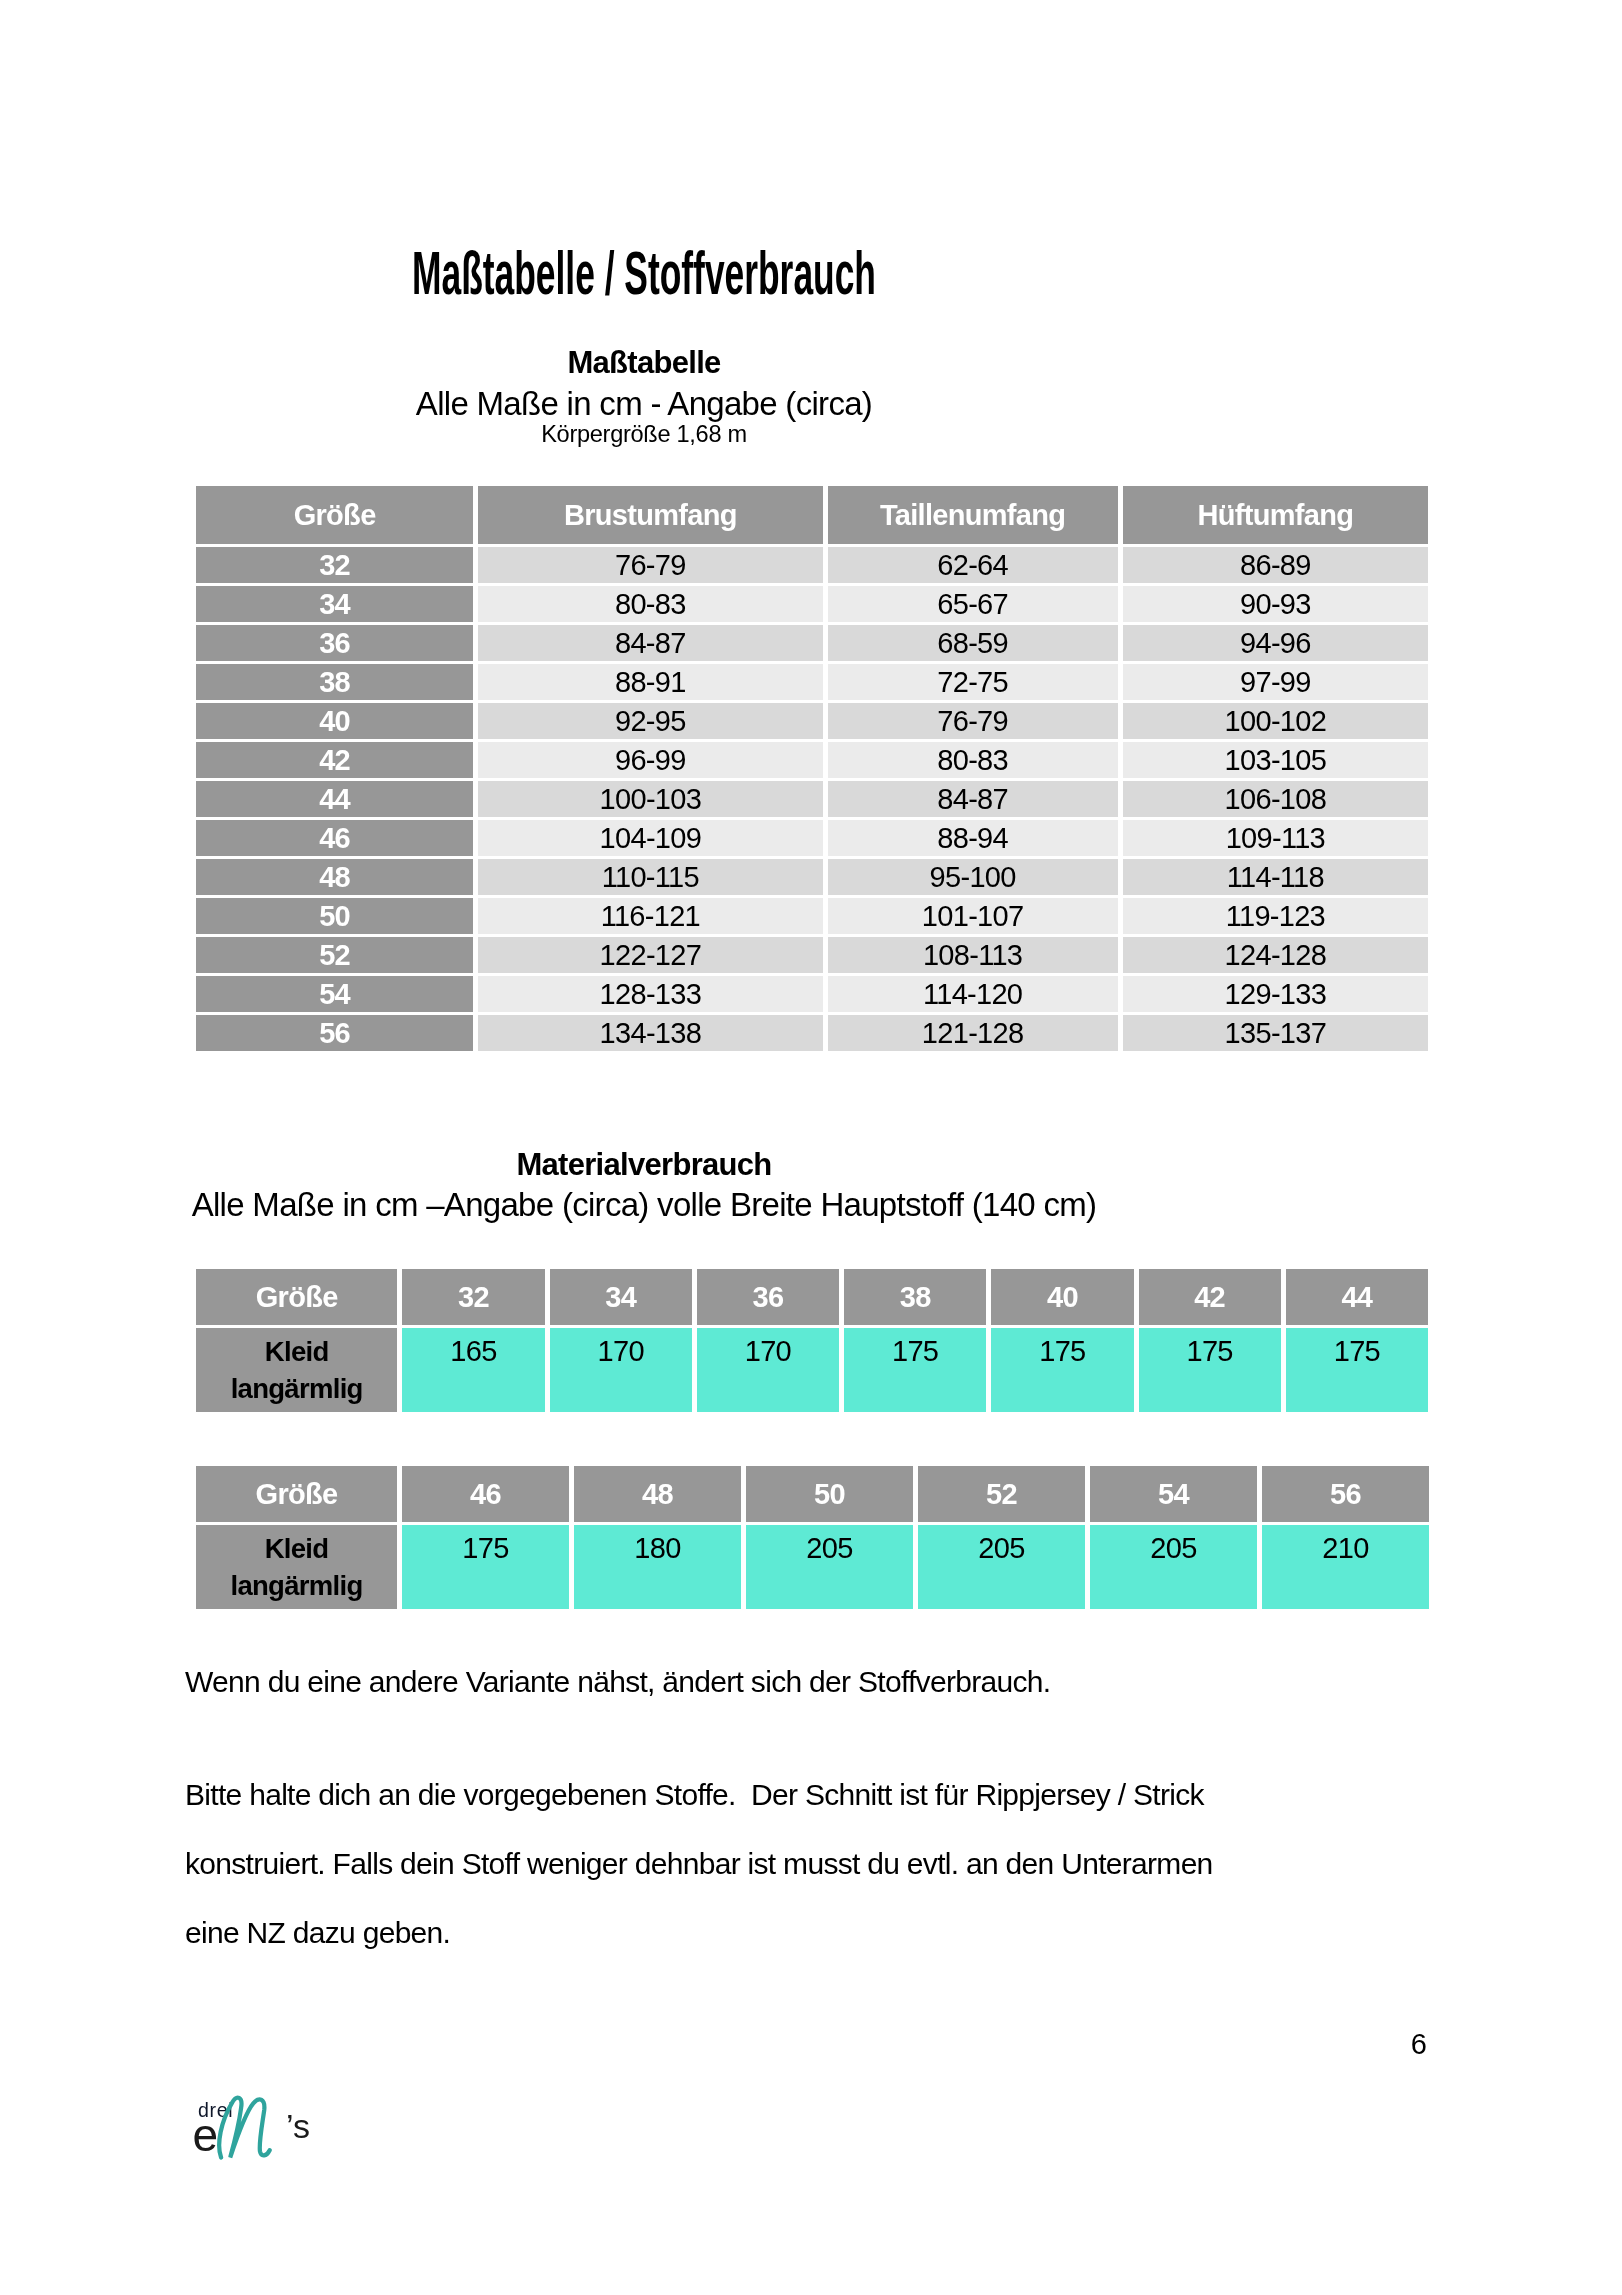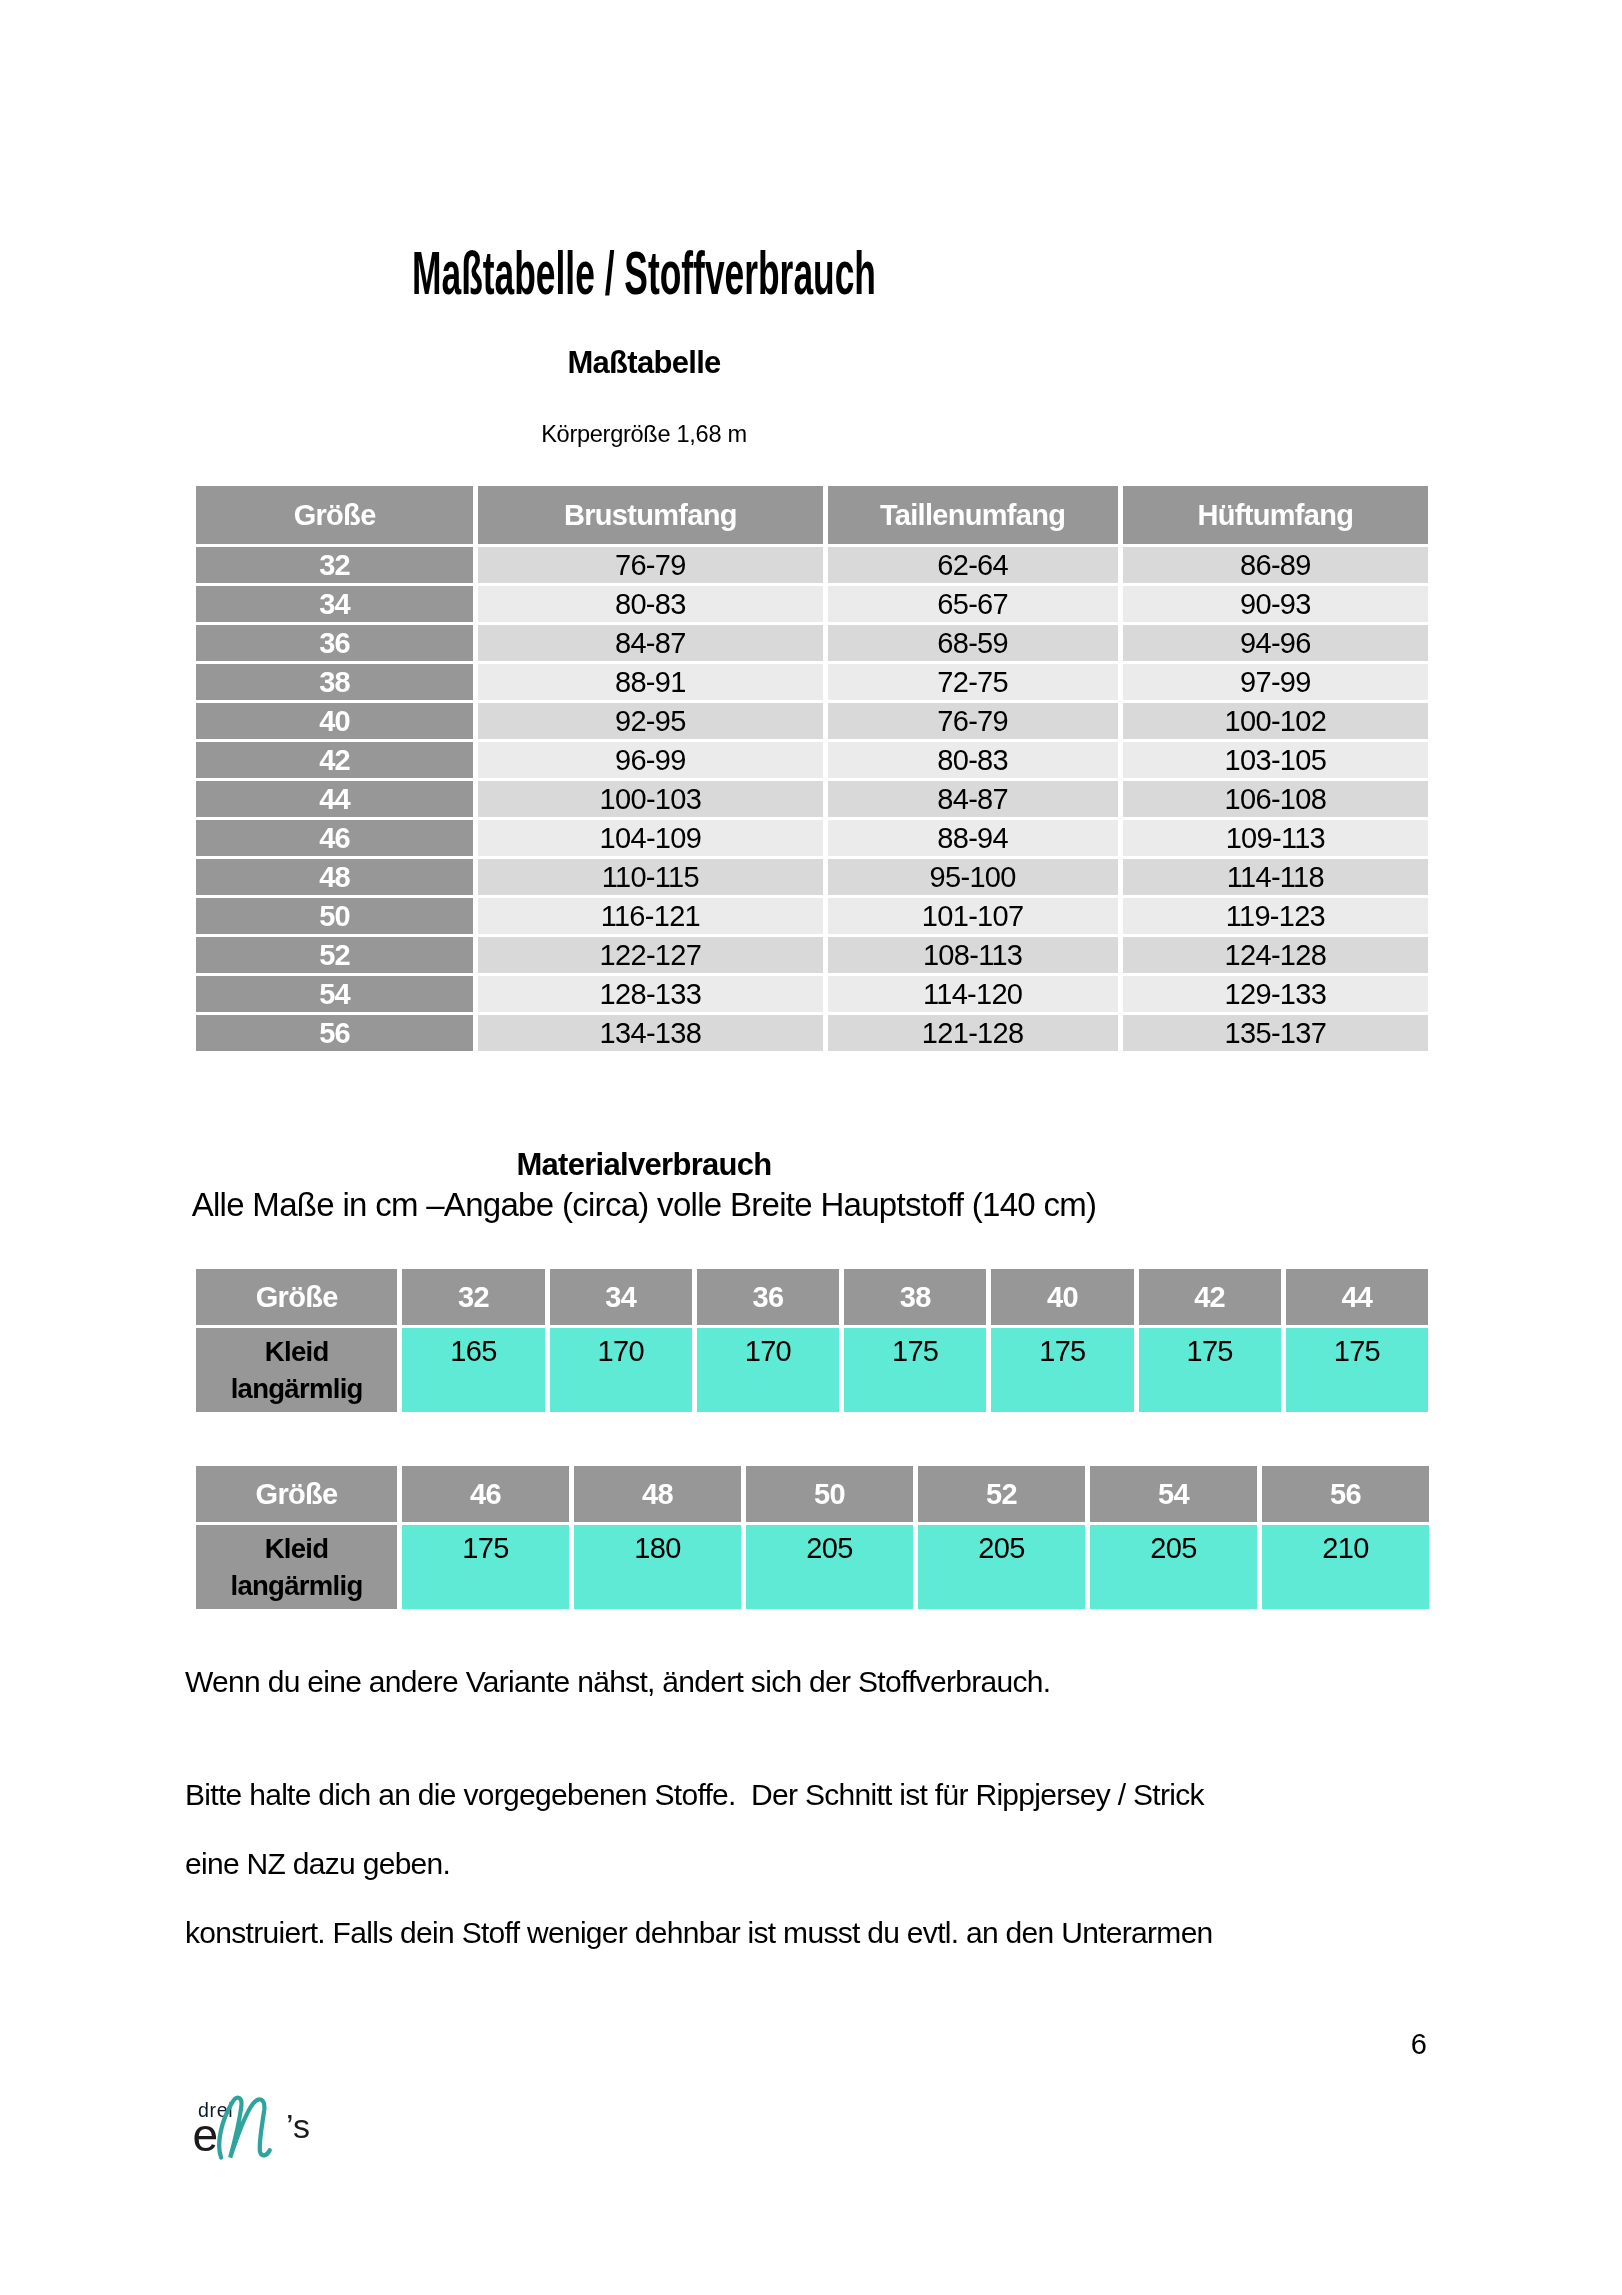--- a/index.html
+++ b/index.html
@@ -59,20 +59,21 @@
 </head>
 <body>
 
 <div class="page">
 
   <div class="abs centered doc-title">
     <span class="condense">Maßtabelle / Stoffverbrauch</span>
   </div>
 
   <div class="abs centered h-bold mass-heading">Maßtabelle</div>
+  <div class="abs centered sub-line mass-sub">Alle Maße in cm - Angabe (circa)</div>
   <div class="abs centered sub-line mass-sub2">Körpergröße 1,68 m</div>
 
   <table class="size-table">
     <colgroup>
       <col style="width:277px">
         <col style="width:344px">
         <col style="width:290px">
         <col style="width:305px">
     </colgroup>
     <thead>
@@ -238,22 +239,22 @@
           <td>210</td>
         </tr>
   </tbody>
     </table>
 
   <div class="abs para para1">Wenn du eine andere Variante nähst, ändert sich der Stoffverbrauch.</div>
 
   <div class="abs para para2">
 
   <div class="para-line">Bitte halte dich an die vorgegebenen Stoffe.  Der Schnitt ist für Rippjersey / Strick</div>
+      <div class="para-line">konstruiert. Falls dein Stoff weniger dehnbar ist musst du evtl. an den Unterarmen</div>
       <div class="para-line">eine NZ dazu geben.</div>
-      <div class="para-line">konstruiert. Falls dein Stoff weniger dehnbar ist musst du evtl. an den Unterarmen</div>
     </div>
 
   <div class="abs page-num">6</div>
 
   <div class="abs logo">
     <span class="abs logo-drei">drei</span>
     <span class="abs logo-e">e</span>
     <svg class="abs logo-m" viewBox="0 0 130 110">
       <path d="M 10 106 C 2 84 10 46 28 16 C 36 2 46 6 43 24 C 39 54 31 84 25 106 C 37 70 52 30 63 17 C 73 5 83 10 81 28 C 77 56 72 82 74 96 C 76 106 85 104 90 94" fill="none" stroke="#2FA49D" stroke-width="7" stroke-linecap="round"></path>
     </svg>

